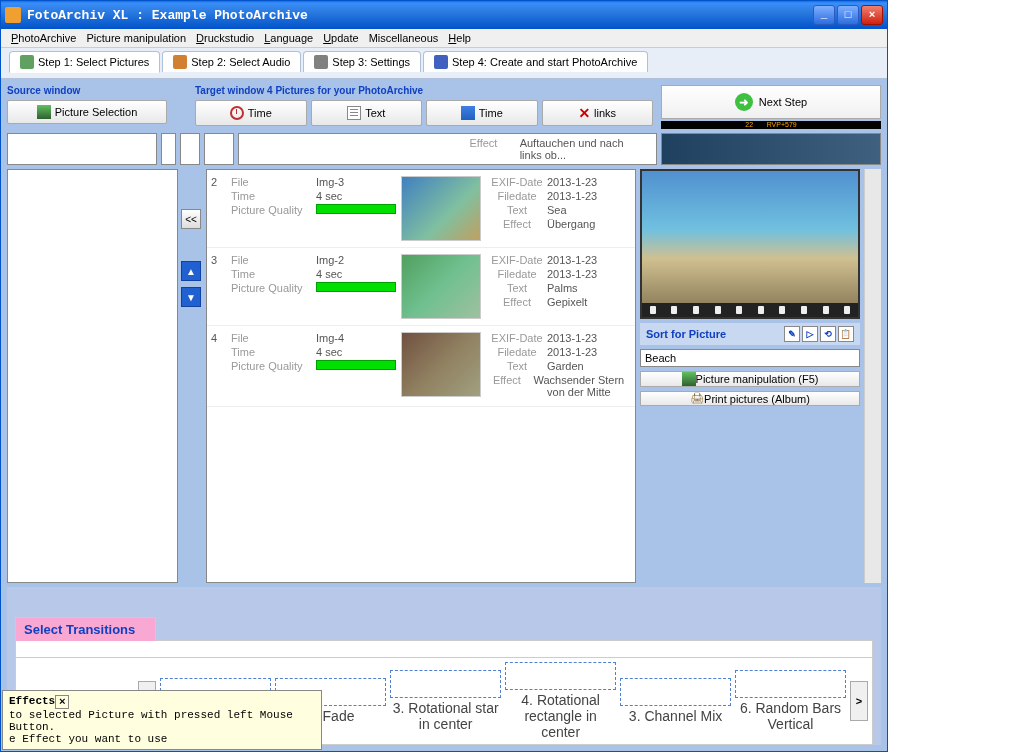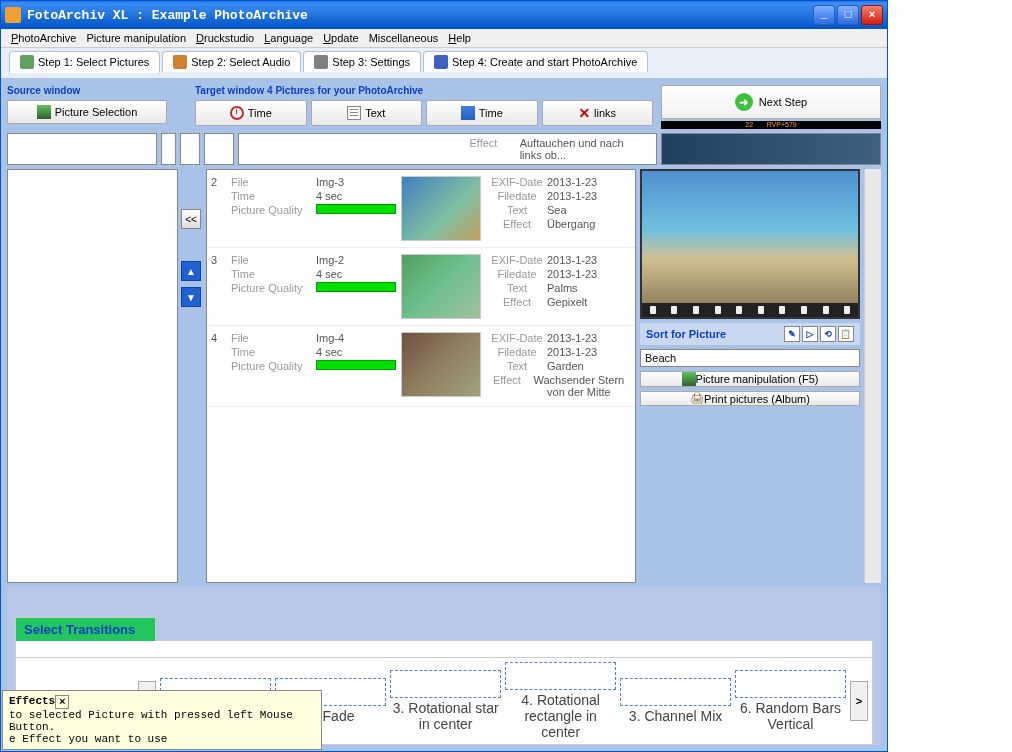--- a/index.html
+++ b/index.html
@@ -61,21 +61,21 @@
 .preview { height: 150px; background: linear-gradient(180deg,#5090d0 0%,#70c0e0 40%,#d0c090 60%,#807050 100%); border: 2px solid #333; position:relative;}
 .film { position:absolute; bottom:0;left:0;right:0;height:14px;background:#222; display:flex;justify-content:space-around;align-items:center;}
 .film span { width:6px;height:8px;background:#eee;border-radius:1px;}
 .rhead { color:#1040c0; font-weight:bold; background:#c8d8f0; padding:3px 6px; display:flex; align-items:center; justify-content:space-between;}
 .rheadicons { display:flex; gap:2px;}
 .ricn { width:16px;height:16px;border:1px solid #888;background:#fff;font-size:9px;display:flex;align-items:center;justify-content:center;cursor:pointer;}
 .txtfield { width:100%; border:1px solid #888; padding:2px 4px; font-size:11px;}
 .rbtn { width:100%; background:linear-gradient(#fff,#e8e8e8); border:1px solid #aaa; text-align:center; cursor:pointer; display:flex;align-items:center;justify-content:center;}
 .scrollbar { width: 17px; background: #e8e8e8; border-left: 1px solid #ccc;}
 .transarea { background:#b8c8e8; padding:4px 8px 0 8px;}
-.transhead { background:#22c55e; display:inline-block; padding:4px 20px 4px 8px; color:#1040c0; font-weight:bold; font-size:13px; border:1px solid #ccc; border-bottom:none;margin-top:26px;}
+.transhead { background:#f9a8d4; display:inline-block; padding:4px 20px 4px 8px; color:#1040c0; font-weight:bold; font-size:13px; border:1px solid #ccc; border-bottom:none;margin-top:26px;}
 .transstrip { background:#fff; border:1px solid #ccc; padding:4px; display:flex; align-items:center; gap:4px; margin-top:-1px;}
 .transitem { flex:1; text-align:center; font-size:14px; color:#444; }
 .transitem .tbox { height:28px; border:1px dashed #5080d0; margin-bottom:2px; background:#fff;}
 .scrollbtn { width:18px;height:40px;background:#f0f0f0;border:1px solid #aaa;display:flex;align-items:center;justify-content:center;cursor:pointer;font-weight:bold;}
 .prevbtn { background:#fff;border:1px solid #ccc;padding:3px 30px;display:inline-flex;align-items:center;gap:4px;cursor:pointer;}
 .tooltip { position:absolute; left:2px; bottom:2px; width:320px; background:#ffffe0; border:1px solid #888; padding:4px 6px; font-family:"Courier New",monospace; font-size:11px;}
 .tooltip .tthead { font-weight:bold; display:flex; justify-content:flex-start;}
 .tooltip .ttclose { border:1px solid #888; width:14px;height:14px;text-align:center;line-height:12px;cursor:pointer;}
 .toprow2 { display:flex; gap:4px; height:32px;}
 .toprow2 > div { background:#fff; border:1px solid #888;}

